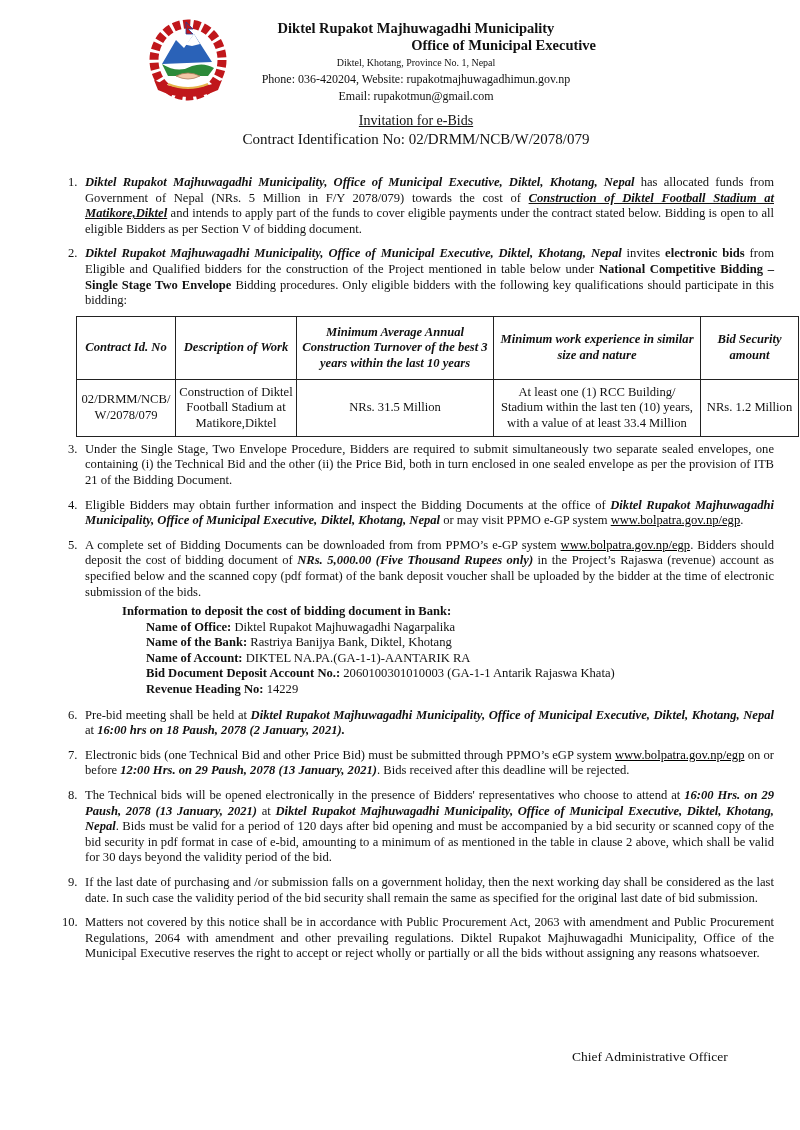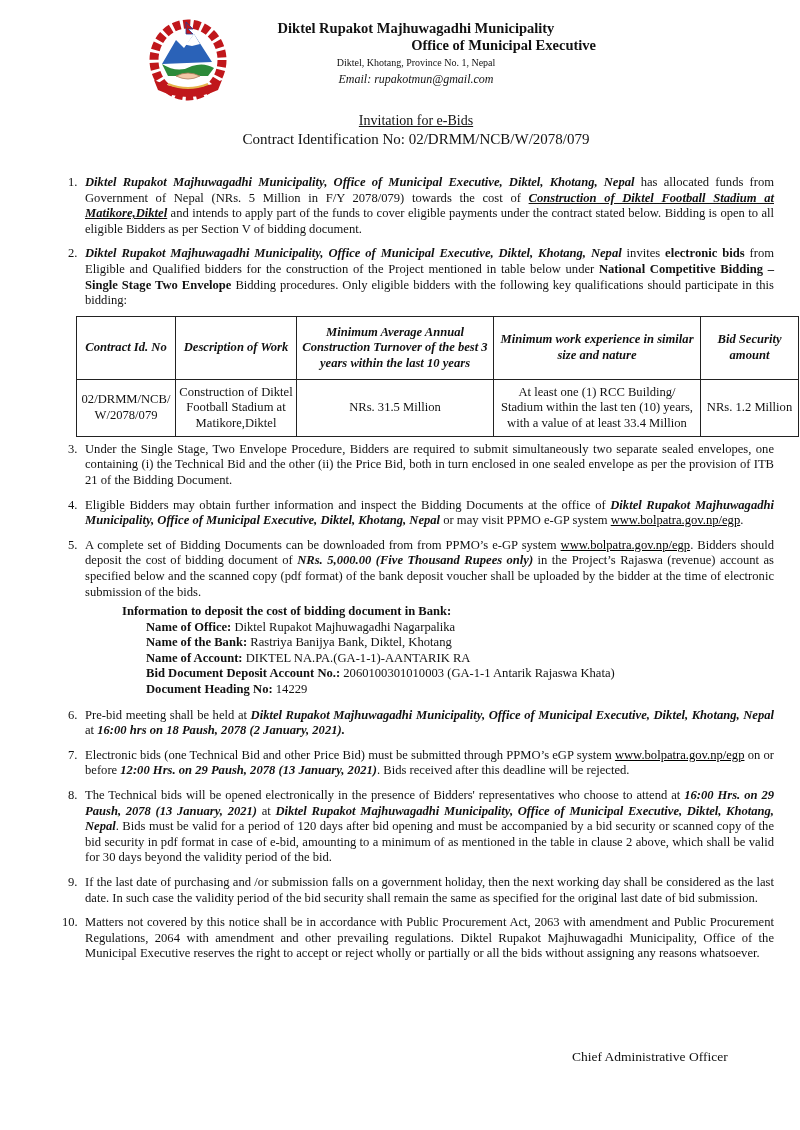--- a/index.html
+++ b/index.html
@@ -5,21 +5,21 @@
   html, body { margin: 0; padding: 0; background: #ffffff; }
   body { width: 800px; height: 1130px; position: relative; overflow: hidden;
          font-family: "Liberation Serif", "DejaVu Serif", serif; color: #111; }
   .page { position: absolute; left: 16px; top: 0; width: 800px; height: 1004px; }
   .emblem { position: absolute; left: 132px; top: 18px; width: 80px; width: 80px; height: 84px; }
   .letterhead { position: absolute; left: 220px; top: 20px; width: 360px; text-align: center; line-height: 17px; }
   .lh-org { font-weight: bold; font-size: 14.5px; }
   .lh-office { font-weight: bold; font-size: 14.5px; text-align: right; }
   .lh-addr { font-size: 10px; }
   .lh-contact { font-size: 12px; }
-  .lh-email { font-size: 12px; font-style: italic; }
+  .lh-email { font-size: 12px; }
   .title-block { position: absolute; left: 0; top: 112px; width: 800px; text-align: center; line-height: 18px; font-size: 15px; }
   .title { font-weight: normal; text-decoration: underline; font-size: 14px; }
   .items { position: absolute; left: 40px; top: 175px; width: 718px; font-size: 12.6px; line-height: 15.6px; text-align: justify; }
   .item { display: flex; margin-bottom: 9px; }
   .num { width: 17px; flex: 0 0 17px; text-align: left; margin-left: 12px; }
   .num.two { margin-left: 6px; width: 23px; flex: 0 0 23px; }
   .txt { flex: 1; }
   .bi { font-weight: bold; font-style: italic; }
   .b { font-weight: bold; }
   .biu { font-weight: bold; font-style: italic; text-decoration: underline; }
@@ -48,20 +48,21 @@
       <path d="M28 58 Q40 52 52 58 Q40 64 28 58 Z" fill="#f2c7a6" stroke="#b07a58" stroke-width="0.8"></path>
       <path d="M6 62 Q40 78 74 62 L70 72 Q40 86 10 72 Z" fill="#c0171b"></path>
       <path d="M20 66 Q40 74 60 66" stroke="#e6b34a" stroke-width="2" fill="none"></path>
     </svg>
   </div>
 
   <div class="letterhead">
     <div class="lh-org">Diktel Rupakot Majhuwagadhi Municipality</div>
     <div class="lh-office">Office of Municipal Executive</div>
     <div class="lh-addr">Diktel, Khotang, Province No. 1, Nepal</div>
+    <div class="lh-contact">Phone: 036-420204, Website: rupakotmajhuwagadhimun.gov.np</div>
     <div class="lh-email">Email: rupakotmun@gmail.com</div>
   </div>
 
   <div class="title-block">
     <div class="title">Invitation for e-Bids</div>
     <div>Contract Identification No: 02/DRMM/NCB/W/2078/079</div>
   </div>
 
   <div class="items">
 
@@ -91,21 +92,21 @@
       <span class="num">5.</span>
       <span class="txt"><span>A complete set of Bidding Documents can be downloaded from from PPMO’s e-GP system </span><a class="link">www.bolpatra.gov.np/egp</a><span>. Bidders should deposit the cost of bidding document of </span><span class="bi">NRs. 5,000.00 (Five Thousand Rupees only)</span><span> in the Project’s Rajaswa (revenue) account as specified below and the scanned copy (pdf format) of the bank deposit voucher shall be uploaded by the bidder at the time of electronic submission of the bids.</span></span>
     </div>
 
     <div class="bank">
       <div class="bank-head">Information to deposit the cost of bidding document in Bank:</div>
       <div class="bank-row"><span class="b">Name of Office:</span><span> Diktel Rupakot Majhuwagadhi Nagarpalika</span></div>
       <div class="bank-row"><span class="b">Name of the Bank:</span><span> Rastriya Banijya Bank, Diktel, Khotang</span></div>
       <div class="bank-row"><span class="b">Name of Account:</span><span> DIKTEL NA.PA.(GA-1-1)-AANTARIK RA</span></div>
       <div class="bank-row"><span class="b">Bid Document Deposit Account No.:</span><span> 2060100301010003 (GA-1-1 Antarik Rajaswa Khata)</span></div>
-      <div class="bank-row"><span class="b">Document Heading No:</span><span>  14229</span></div>
+      <div class="bank-row"><span class="b">Revenue Heading No:</span><span>  14229</span></div>
     </div>
 
     <div class="item">
       <span class="num">6.</span>
       <span class="txt"><span>Pre-bid meeting shall be held at </span><span class="bi">Diktel Rupakot Majhuwagadhi Municipality, Office of Municipal Executive, Diktel, Khotang, Nepal</span><span> at </span><span class="bi">16:00 hrs on 18 Paush, 2078 (2 January, 2021).</span></span>
     </div>
 
     <div class="item">
       <span class="num">7.</span>
       <span class="txt"><span>Electronic bids (one Technical Bid and other Price Bid) must be submitted through PPMO’s eGP system </span><a class="link">www.bolpatra.gov.np/egp</a><span> on or before </span><span class="bi">12:00 Hrs. on 29 Paush, 2078 (13 January, 2021)</span><span>. Bids received after this deadline will be rejected.</span></span>

